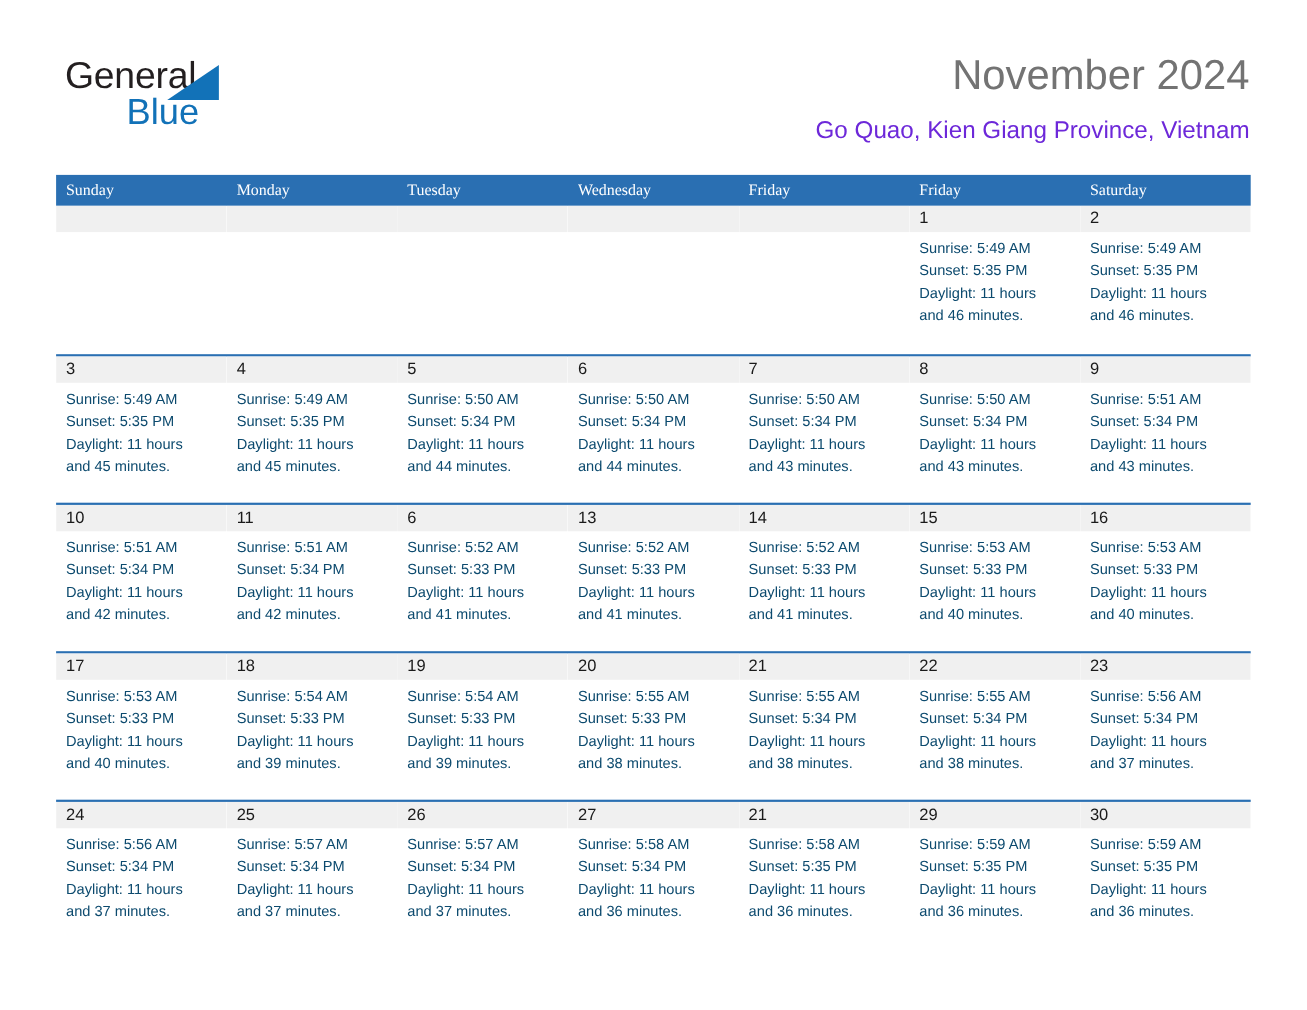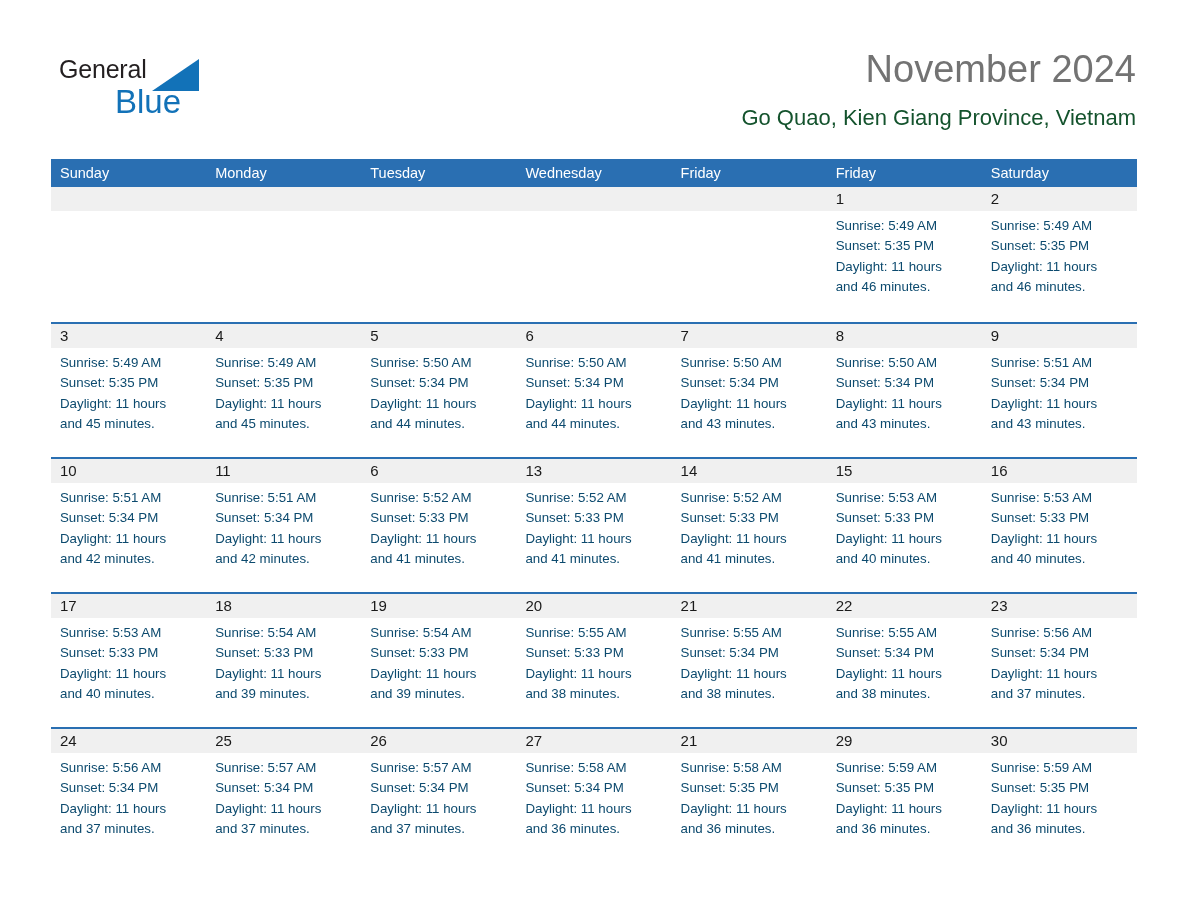--- a/index.html
+++ b/index.html
@@ -36,21 +36,21 @@
     position: absolute;
     left: 59px;
     top: 52px;
     width: 230px;
     height: 72px;
   }
   .logo-general {
     position: absolute;
     left: 0;
     top: 0;
-    font-size: 25px;
+    font-size: 34px;
     letter-spacing: -0.2px;
     color: #231f20;
     font-family: "Liberation Sans", sans-serif;
     line-height: 34px;
     white-space: nowrap;
   }
   .logo-triangle {
     position: absolute;
     left: 93px;
     top: 7px;
@@ -79,21 +79,21 @@
   .month-title {
     font-size: 38px;
     font-weight: normal;
     color: #737373;
     line-height: 46px;
     white-space: nowrap;
   }
   .location {
     font-size: 22px;
     font-weight: normal;
-    color: #14532d;
+    color: #6d28d9;
     line-height: 28px;
     margin-top: 12px;
     white-space: nowrap;
   }
 
   
   .calendar {
     position: absolute;
     left: 51px;
     top: 159px;
@@ -106,20 +106,21 @@
     height: 28px;
   }
   .weekday-cell {
     flex: 1 1 0;
     color: #ffffff;
     font-size: 14.5px;
     line-height: 28px;
     padding-left: 9px;
     white-space: nowrap;
     overflow: hidden;
+    font-family: Liberation Serif, serif;
   }
 
   .week-row {
     display: flex;
     border-top: 2px solid #2a6fb2;
     height: 135px;
   }
   .week-row.first {
     border-top: none;
   }

